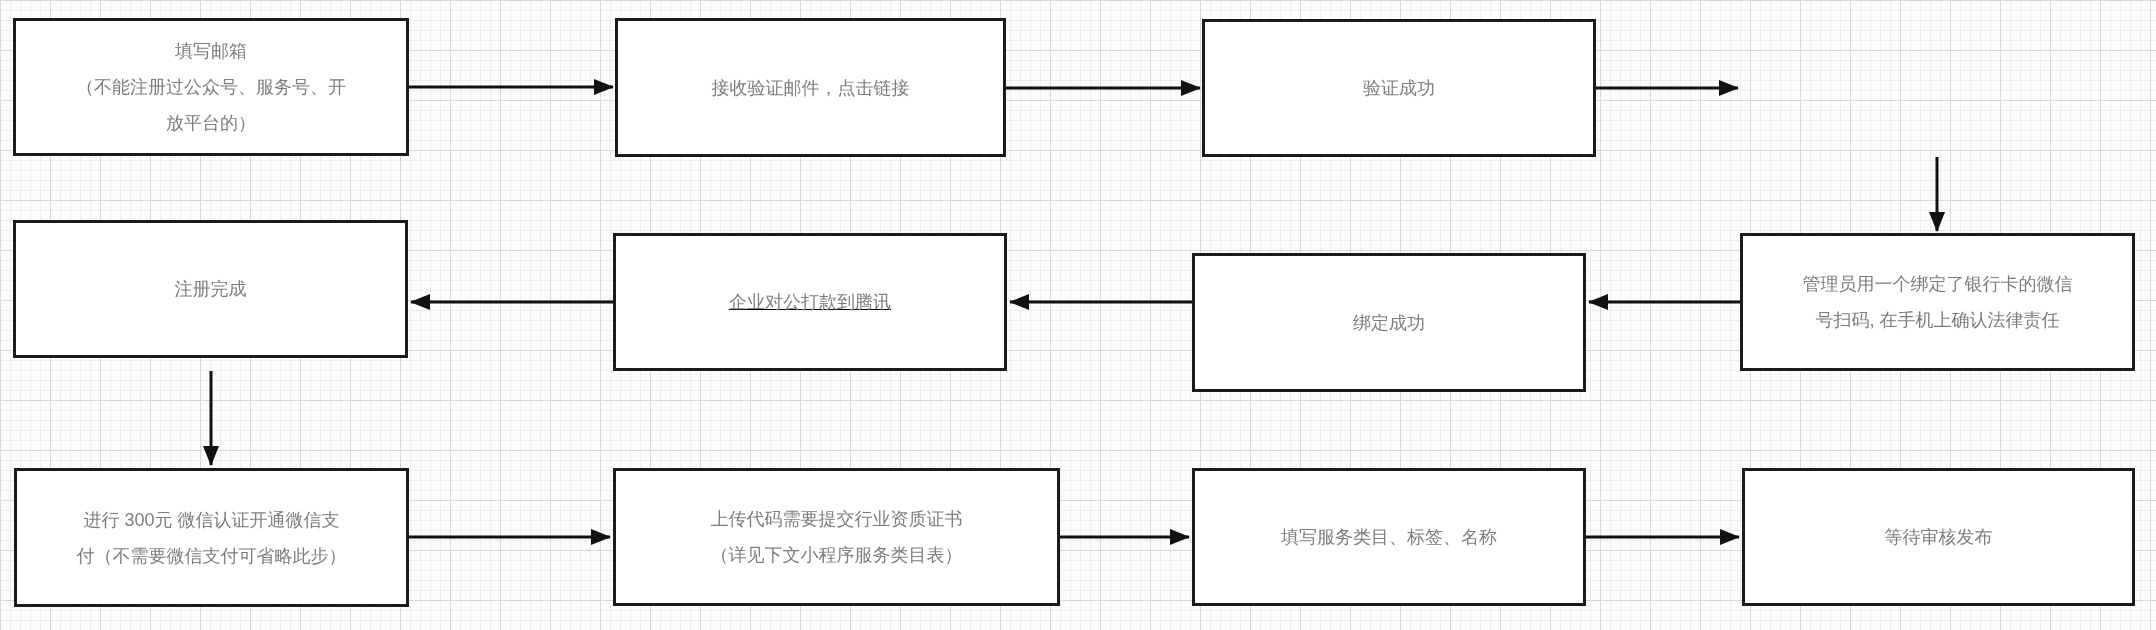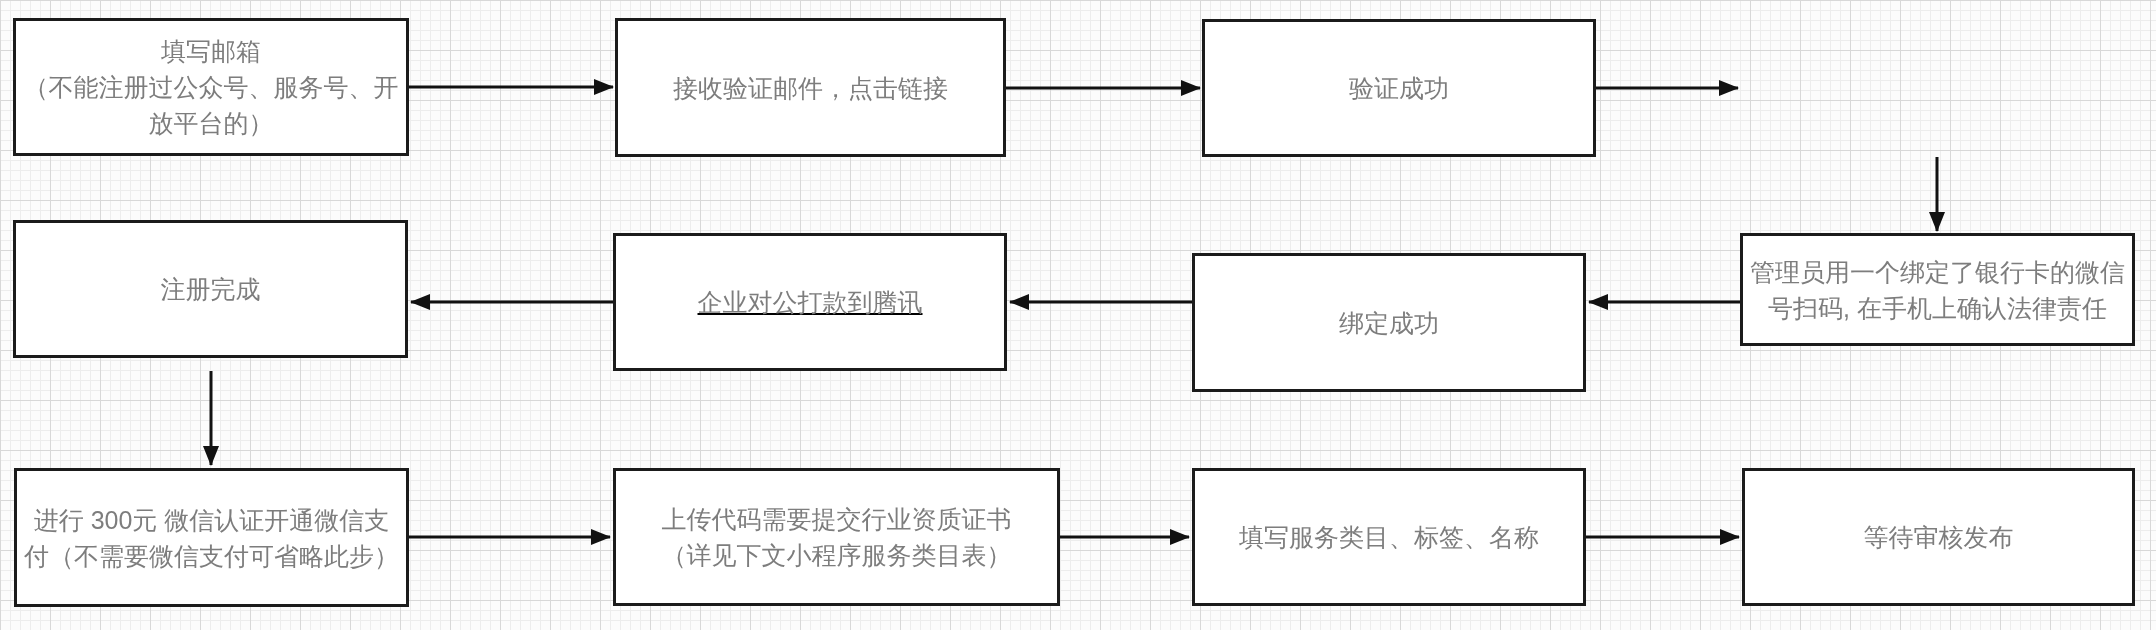--- a/index.html
+++ b/index.html
@@ -34,21 +34,21 @@
     display: flex;
     align-items: center;
     justify-content: center;
   }
   .node-label {
     display: block;
     width: 100%;
     padding: 0 2px;
     text-align: center;
     color: #7d7d7d;
-    font-size: 25px;
+    font-size: 18px;
     line-height: 36px;
     white-space: pre-line;
   }
 </style>
 </head>
 <body>
 
 <div class="canvas">
 
   <svg class="edges" viewBox="0 0 2156 630" xmlns="http://www.w3.org/2000/svg">
@@ -78,21 +78,21 @@
 
   <div class="node" style="left:615px;  top:18px;  width:391px; height:139px;">
     <span class="node-label">接收验证邮件，点击链接</span>
   </div>
 
   <div class="node" style="left:1202px; top:19px;  width:394px; height:138px;">
     <span class="node-label">验证成功</span>
   </div>
 
 
-  <div class="node" style="left:1740px; top:233px; width:395px; height:113px;">
+  <div class="node" style="left:1740px; top:233px; width:395px; height:138px;">
     <span class="node-label">管理员用一个绑定了银行卡的微信
 号扫码, 在手机上确认法律责任</span>
   </div>
 
   <div class="node" style="left:1192px; top:233px; width:394px; height:139px;margin-top:20px;">
     <span class="node-label">绑定成功</span>
   </div>
 
   <div class="node" style="left:613px;  top:233px; width:394px; height:138px;text-decoration:underline;">
     <span class="node-label">企业对公打款到腾讯</span>

